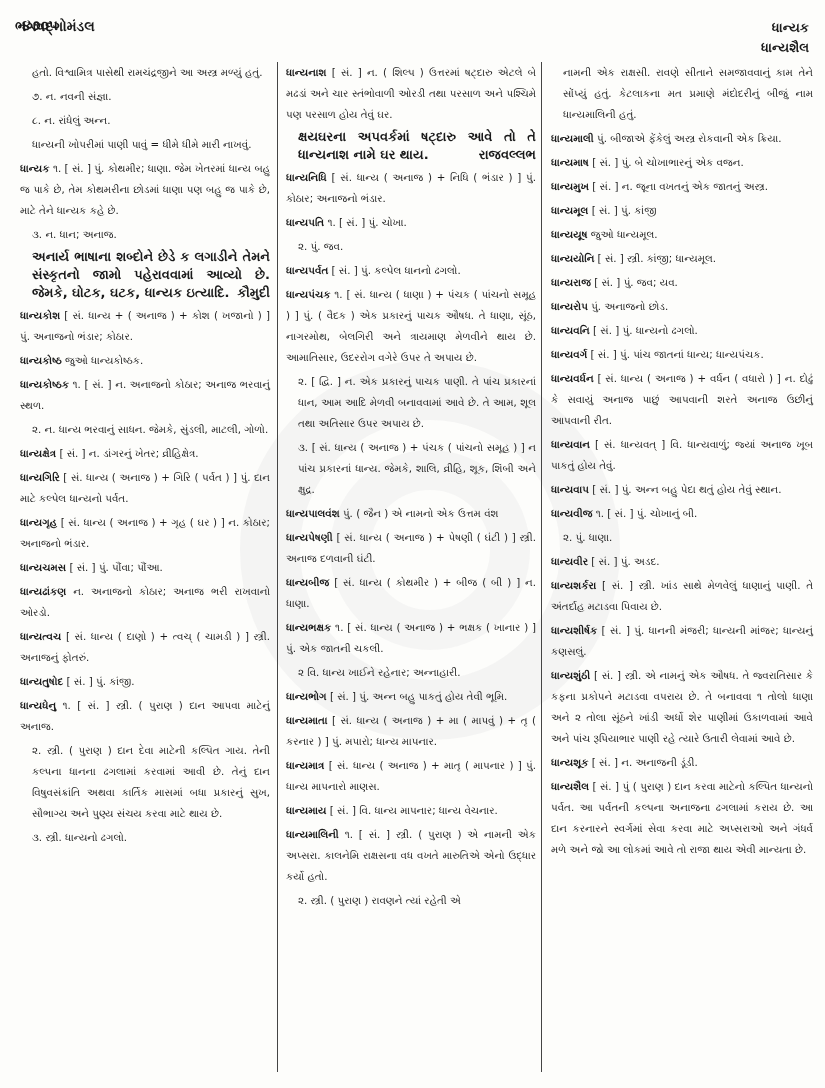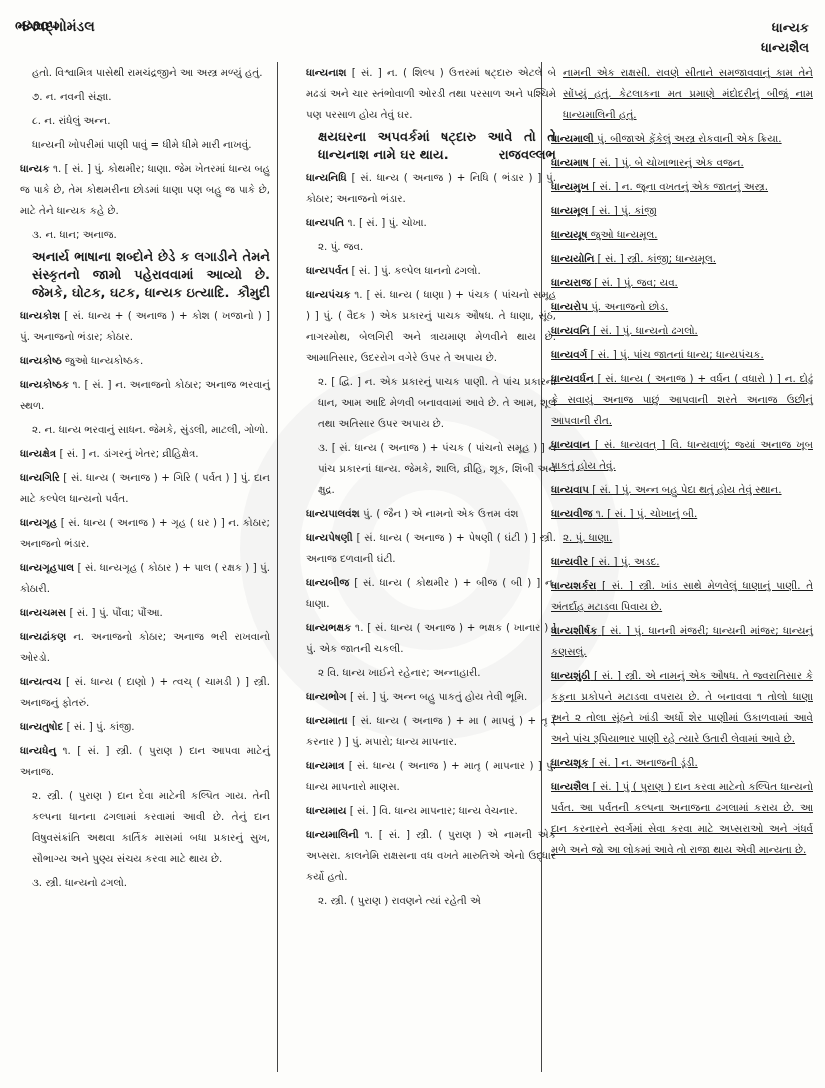--- a/index.html
+++ b/index.html
@@ -15,22 +15,22 @@
     position:absolute; left:330px; top:450px; width:200px; height:200px;
     border-radius:50%; border:40px solid #efefef; box-sizing:border-box; opacity:0.55;
   }
   .header { position:absolute; top:14px; left:0; width:825px; height:42px; }
   .page-no { position:absolute; left:22px; top:4px; font-weight:bold; font-size:14px;font-family:Liberation Serif, serif; }
   .running-title { position:absolute; left:0; right:0; top:4px; font-weight:bold; font-size:14px;margin-left:15px; }
   .guide { position:absolute; right:16px; top:4px; text-align:right; font-weight:bold; font-size:13px; line-height:20px; }
   .columns { position:absolute; top:62px; left:0; width:710px; height:1020px; }
   .col { position:absolute; top:0; font-size:10.3px; line-height:21px; }
   .col1 { left:20px; width:250px; }
-  .col2 { left:286px; width:250px;margin-left:20px; }
-  .col3 { left:551px; width:262px;text-decoration:underline; }
+  .col2 { left:286px; width:250px; }
+  .col3 { left:551px; width:262px; }
   .divider { position:absolute; top:0; width:1px; background:#444; height:1010px; }
   .d1 { left:277px; } .d2 { left:541px; }
   .entry { margin-bottom:3px; text-align:justify; }
   .hw { font-weight:bold; }
   .sub { padding-left:12px; }
   .note { padding-left:12px; font-size:13px; line-height:18px;font-weight:bold; }
   .src { float:right; }
 </style>
 </head>
 <body>
@@ -58,21 +58,20 @@
       <div class="entry"><span class="hw">ધાન્યક</span> <span>૧. [ સં. ] પું. કોથમીર; ધાણા. જેમ ખેતરમાં ધાન્ય બહુ જ પાકે છે, તેમ કોથમરીના છોડમાં ધાણા પણ બહુ જ પાકે છે, માટે તેને ધાન્યક કહે છે.</span></div>
       <div class="entry sub"><span>૩. ન. ધાન; અનાજ.</span></div>
       <div class="entry note"><span>અનાર્ય ભાષાના શબ્દોને છેડે ક લગાડીને તેમને સંસ્કૃતનો જામો પહેરાવવામાં આવ્યો છે. જેમકે, ઘોટક, ઘટક, ધાન્યક ઇત્યાદિ.</span><span class="src">કૌમુદી</span></div>
       <div class="entry"><span class="hw">ધાન્યકોશ</span> <span>[ સં. ધાન્ય + ( અનાજ ) + કોશ ( ખજાનો ) ] પું. અનાજનો ભંડાર; કોઠાર.</span></div>
       <div class="entry"><span class="hw">ધાન્યકોષ્ઠ</span> <span>જુઓ ધાન્યકોષ્ઠક.</span></div>
       <div class="entry"><span class="hw">ધાન્યકોષ્ઠક</span> <span>૧. [ સં. ] ન. અનાજનો કોઠાર; અનાજ ભરવાનું સ્થળ.</span></div>
       <div class="entry sub"><span>૨. ન. ધાન્ય ભરવાનું સાધન. જેમકે, સુંડલી, માટલી, ગોળો.</span></div>
       <div class="entry"><span class="hw">ધાન્યક્ષેત્ર</span> <span>[ સં. ] ન. ડાંગરનું ખેતર; વ્રીહિક્ષેત્ર.</span></div>
       <div class="entry"><span class="hw">ધાન્યગિરિ</span> <span>[ સં. ધાન્ય ( અનાજ ) + ગિરિ ( પર્વત ) ] પું. દાન માટે કલ્પેલ ધાન્યનો પર્વત.</span></div>
       <div class="entry"><span class="hw">ધાન્યગૃહ</span> <span>[ સં. ધાન્ય ( અનાજ ) + ગૃહ ( ઘર ) ] ન. કોઠાર; અનાજનો ભંડાર.</span></div>
-      <div class="entry"><span class="hw">ધાન્યગૃહપાલ</span> <span>[ સં. ધાન્યગૃહ ( કોઠાર ) + પાલ ( રક્ષક ) ] પું. કોઠારી.</span></div>
       <div class="entry"><span class="hw">ધાન્યચમસ</span> <span>[ સં. ] પું. પૌંવા; પૌંઆ.</span></div>
       <div class="entry"><span class="hw">ધાન્યઢાંકણ</span> <span>ન. અનાજનો કોઠાર; અનાજ ભરી રાખવાનો ઓરડો.</span></div>
       <div class="entry"><span class="hw">ધાન્યત્વચ</span> <span>[ સં. ધાન્ય ( દાણો ) + ત્વચ્ ( ચામડી ) ] સ્ત્રી. અનાજનું ફોતરું.</span></div>
       <div class="entry"><span class="hw">ધાન્યતુષોદ</span> <span>[ સં. ] પું. કાંજી.</span></div>
       <div class="entry"><span class="hw">ધાન્યધેનુ</span> <span>૧. [ સં. ] સ્ત્રી. ( પુરાણ ) દાન આપવા માટેનું અનાજ.</span></div>
       <div class="entry sub"><span>૨. સ્ત્રી. ( પુરાણ ) દાન દેવા માટેની કલ્પિત ગાય. તેની કલ્પના ધાનના ઢગલામાં કરવામાં આવી છે. તેનું દાન વિષુવસંક્રાંતિ અથવા કાર્તિક માસમાં બધા પ્રકારનું સુખ, સૌભાગ્ય અને પુણ્ય સંચય કરવા માટે થાય છે.</span></div>
       <div class="entry sub"><span>૩. સ્ત્રી. ધાન્યનો ઢગલો.</span></div>
     </div>
   <div class="col col2">
       <div class="entry"><span class="hw">ધાન્યનાશ</span> <span>[ સં. ] ન. ( શિલ્પ ) ઉત્તરમાં ષટ્દારુ એટલે બે મઢડાં અને ચાર સ્તંભોવાળી ઓરડી તથા પરસાળ અને પશ્ચિમે પણ પરસાળ હોય તેવું ઘર.</span></div>

